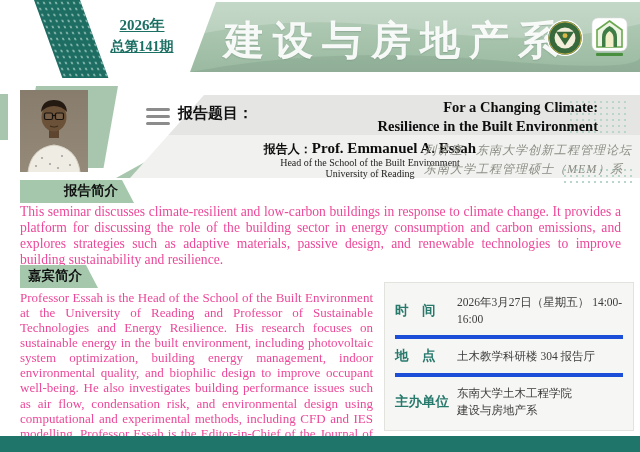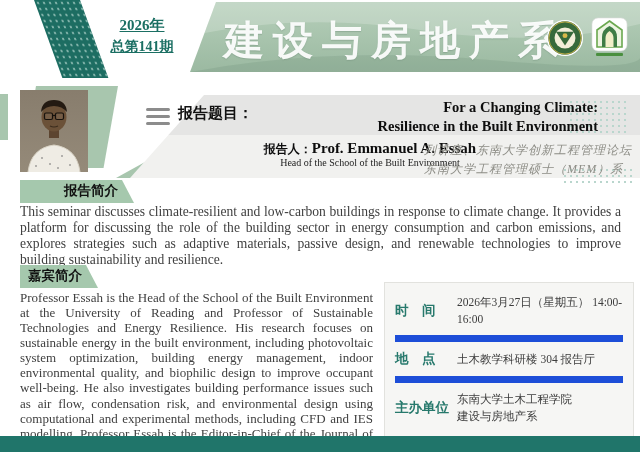--- a/index.html
+++ b/index.html
@@ -89,32 +89,32 @@
   .dots-b { left:562px; top:167px; width:74px; height:20px; }
   
   .sec-label {
     position:absolute; background:#a5c8ad; color:#111;
     font-size:13.5px; font-weight:bold; padding:2px 16px 3px 8px;
     clip-path:polygon(0 0, calc(100% - 12px) 0, 100% 100%, 0 100%);
   }
   .sec-label.one { left:20px; top:180px;padding-left:44px; }
   .sec-label.two { left:20px; top:265px; }
   .para {
-    position:absolute; font-family:"Liberation Serif", serif; color:#404040;
+    position:absolute; font-family:"Liberation Serif", serif; color:#ec4899;
     text-align:justify;
   }
   .para.report { left:20px; top:204px; width:601px; font-size:13.6px; line-height:1.18; }
   .para.guest  { left:20px; top:290px; width:353px; font-size:13px;  line-height:1.16; }
   
   .info-table {
     position:absolute; left:384px; top:282px; width:250px;
     background:#f6f6f4; border:1px solid #e2e2de; padding:3px 10px;
   }
   .info-row { display:flex; align-items:center; padding:8px 0; }
-  .info-row + .info-row { border-top:7px solid #1d4ed8; }
+  .info-row + .info-row { border-top:4px solid #1d4ed8; }
   .info-label { width:62px; flex:none; color:#27796c; font-weight:bold; font-size:13.5px; }
   .info-value { flex:1; font-family:"Liberation Serif", serif; font-size:11.5px; color:#3c3c3c; line-height:1.45; }
   
   .bottom-bar { position:absolute; left:0; top:436px; width:640px; height:16px; background:#20756a; }
 </style>
 </head>
 <body>
 
 <div class="page">
 
@@ -201,20 +201,21 @@
 
   <div class="lecture-title">
     <div>For a Changing Climate:</div>
     <div>Resilience in the Built Environment</div>
   </div>
 
   <div class="speaker-line">
     <span class="lab">报告人：</span><span class="nam">Prof. Emmanuel A. Essah</span>
   </div>
   <div class="affil affil1">Head of the School of the Built Environment</div>
+  <div class="affil affil2">University of Reading</div>
 
   <div class="dotgrid dots-a"></div>
   <div class="dotgrid dots-b"></div>
 
   <div class="series-note">
     <div>列讲座、东南大学创新工程管理论坛</div>
     <div>东南大学工程管理硕士（MEM）系</div>
   </div>
 
   <div class="sec-label one">报告简介</div>

